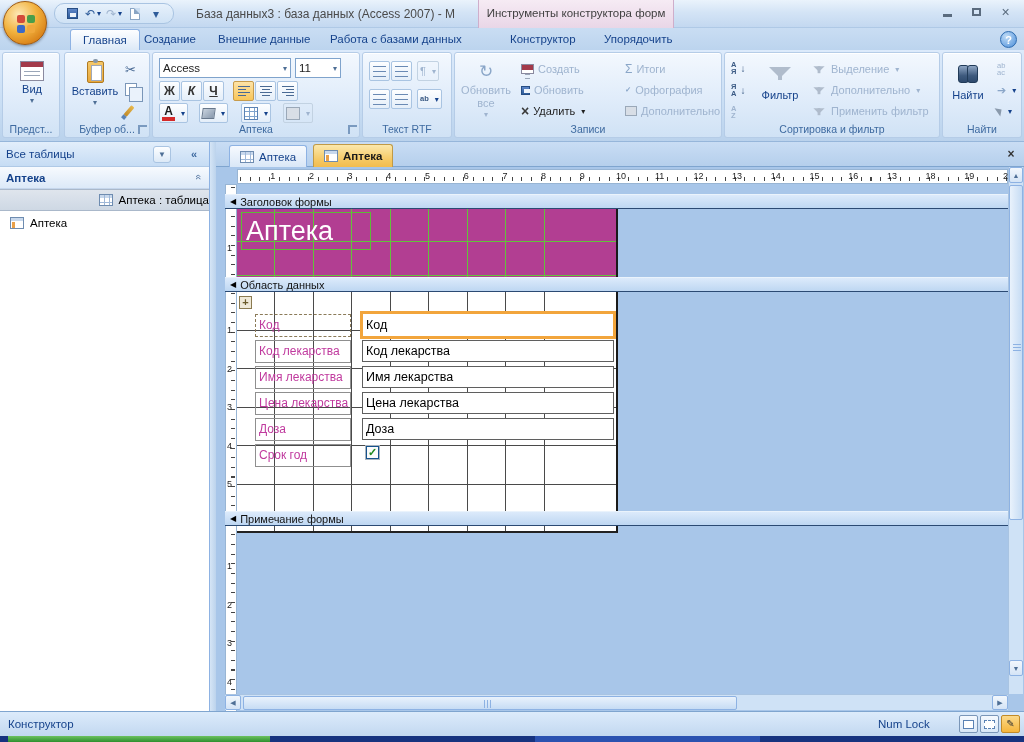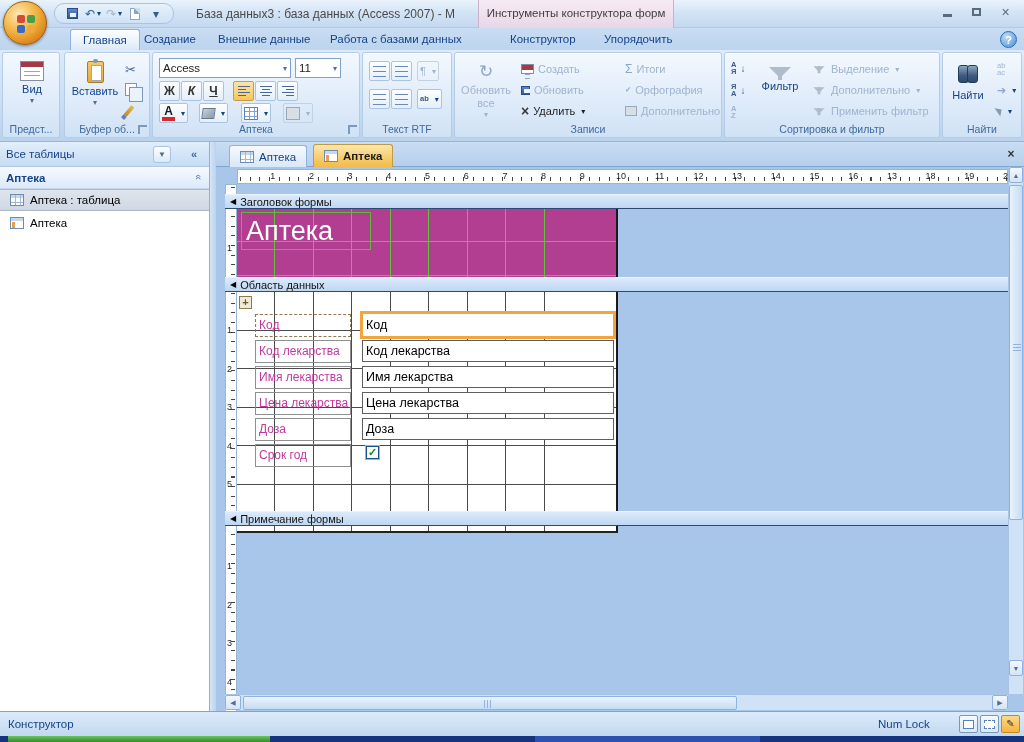--- a/index.html
+++ b/index.html
@@ -93,21 +93,21 @@
   .cursor-arrow { width:0; height:0; border-left:5px solid #8A9AAC; border-top:5px solid transparent; border-bottom:5px solid transparent; transform:rotate(-35deg); }
 
   
   .navpane { left:0; top:142px; width:210px; height:569px; background:#fff; border-right:1px solid #8DB2E3; }
   .nav-header { left:0; top:0; width:209px; height:25px; background:linear-gradient(#E2EEFB,#C6DCF4); border-bottom:1px solid #AFC9E6; display:flex; align-items:center; padding:0 6px; font-size:11.5px; color:#15428B; }
   .nav-drop { position:absolute; right:38px; top:4px; width:18px; height:17px; border:1px solid #A9C4E2; border-radius:3px; background:linear-gradient(#FDFEFF,#DCE9F7); text-align:center; line-height:15px; color:#4E6F96; font-size:8px; }
   .nav-collapse { position:absolute; right:6px; top:4px; width:18px; height:17px; text-align:center; line-height:16px; color:#3E6AA0; font-size:11px; font-weight:bold; }
   .nav-group { left:0; top:25px; width:209px; height:22px; background:linear-gradient(#F7FAFE,#DCE9F8); border-bottom:1px solid #C5D6EC; display:flex; align-items:center; padding:0 6px; font-weight:bold; color:#15428B; font-size:11.5px; }
   .nav-chevron { position:absolute; right:8px; top:29px; font-size:10px; color:#5A7AA4; transform:rotate(90deg); letter-spacing:-1px; }
   .nav-item { position:absolute; left:0; width:209px; height:22px; display:flex; align-items:center; gap:6px; padding-left:10px; font-size:11.5px; color:#1A1A1A; background:#fff; }
-  .nav-item.sel { background:linear-gradient(#DFE5ED,#CED8E4); border-top:1px solid #AAB8CA; border-bottom:1px solid #AAB8CA; }
+  .nav-item.sel { background:linear-gradient(#DFE5ED,#CED8E4); border-top:1px solid #AAB8CA; border-bottom:1px solid #AAB8CA;justify-content:flex-end; }
   .tbl-icon { width:14px; height:12px; background:
       linear-gradient(90deg, transparent 0 4px, #9FB8D8 4px 5px, transparent 5px 9px, #9FB8D8 9px 10px, transparent 10px),
       linear-gradient(180deg, #C8D8EC 0 3px, transparent 3px 7px, #9FB8D8 7px 8px, transparent 8px), #fff;
       border:1px solid #6E8CB0; }
   .frm-icon { width:14px; height:12px; background:linear-gradient(180deg,#C8D8EC 0 3px,transparent 3px), #fff; border:1px solid #6E8CB0; position:relative; }
   .frm-icon::after { content:""; position:absolute; left:1px; top:4px; width:3px; height:6px; background:#E8A04A; }
 
   .splitter { left:210px; top:142px; width:6px; height:569px; background:linear-gradient(90deg,#D5E5F6,#BCD3EC); }
 
   
@@ -407,21 +407,21 @@
         <span style="font-size:10px;color:#3A5A84">↓</span>
       </div>
       <div class="smallbtn dis" style="left:4px;top:49px">
         <span class="sorticon" style="color:#9FB4CF">
             <span>А</span>
             <span>Z</span>
           </span>
       </div>
       <div class="bigbtn" style="left:32px;top:4px;width:46px;height:64px">
         <span class="funnel big" style="margin-top:6px"></span>
-        <span style="margin-top:0">Фильтр</span>
+        <span style="margin-top:9px">Фильтр</span>
       </div>
       <div class="smallbtn dd dis" style="left:84px;top:6px">
         <span class="funnel" style="transform:scale(.7)"></span>
         <span>Выделение</span>
       </div>
       <div class="smallbtn dd dis" style="left:84px;top:27px">
         <span class="funnel" style="transform:scale(.7)"></span>
         <span>Дополнительно</span>
       </div>
       <div class="smallbtn dis" style="left:84px;top:48px">

